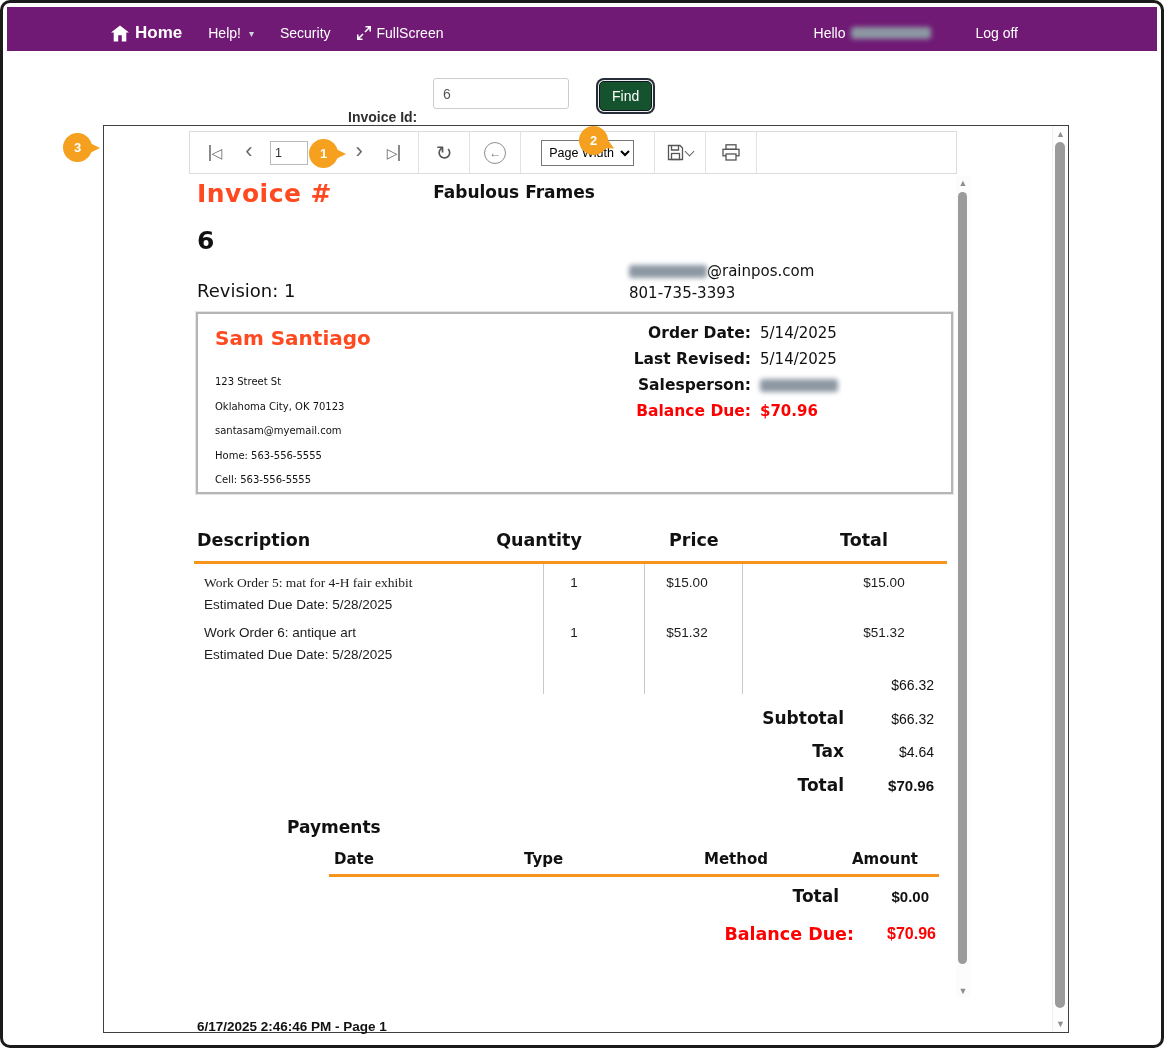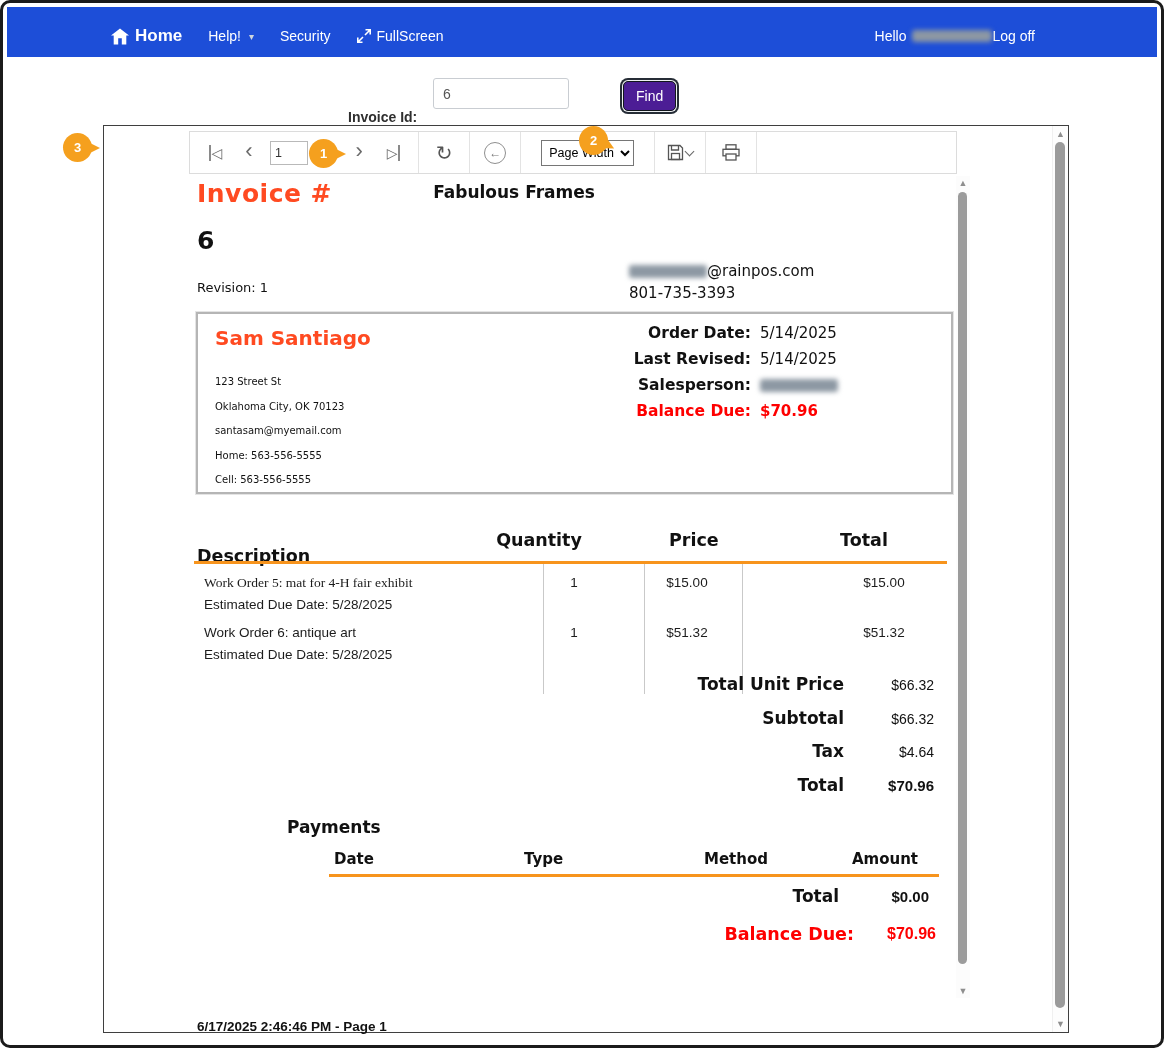--- a/index.html
+++ b/index.html
@@ -2,39 +2,39 @@
 <html><head>
 <meta charset="utf-8">
 <style>
   * { margin:0; padding:0; box-sizing:border-box; }
   html,body { width:1164px; height:1048px; background:#fff; overflow:hidden;
               font-family:"Liberation Sans", sans-serif; }
   .frame { position:absolute; inset:0; border:3px solid #1b1b1b; border-radius:10px;
            overflow:hidden; background:#fff; }
 
   
-  .navbar { position:absolute; top:4px; left:4px; right:4px; height:50px;
-            background:#1d4ed8; display:flex; align-items:center;
+  .navbar { position:absolute; top:4px; left:4px; right:4px; height:44px;
+            background:#701a75; display:flex; align-items:center;
             padding:8px 122px 0 104px; color:#fff; }
   .nav-item { display:flex; align-items:center; gap:6px; color:#fff; font-size:14px;
               margin-right:26px; cursor:pointer; white-space:nowrap; }
   .nav-home { font-size:17px; font-weight:700; }
   .caret { font-size:10px; color:#cfd6dd; margin-left:2px; }
-  .nav-right { margin-left:auto; display:flex; align-items:center; }
+  .nav-right { margin-left:auto; display:flex; align-items:center; gap:44px; }
   .hello { display:flex; align-items:center; gap:6px; font-size:14px; }
   .redact { display:inline-block; height:13px; background:#8d98a3; border-radius:3px;
             filter:blur(2.5px); vertical-align:middle; } .redact.w78 { width:78px; } .redact.w80 { width:80px; height:12px; }
 
   
   .find-row { position:absolute; top:62px; left:0; right:0; height:58px; }
   .find-label { position:absolute; left:345px; top:20px; font-size:14px; font-weight:700; color:#2f2f2f;margin-top:24px; }
   .find-input { position:absolute; left:430px; top:13px; width:136px; height:31px;
                 border:1px solid #c9cdd2; border-radius:3px; font-size:14px; color:#555;
                 padding:0 9px; font-family:"Liberation Sans", sans-serif; }
-  .find-btn { position:absolute; left:620px; top:16px; background:#4c1d95; color:#fff;
+  .find-btn { position:absolute; left:596px; top:16px; background:#14532d; color:#fff;
               border:1px solid #11161c; border-radius:5px; padding:6px 12px; font-size:14px;
               box-shadow:0 0 0 1px #eceff1, 0 0 0 3px #262d36; cursor:pointer;
               font-family:"Liberation Sans", sans-serif; }
 
   
   .badge { position:absolute; width:29px; height:29px; background:#f5a01e; border-radius:50%;
            color:#fff; font-size:13px; font-weight:700; display:flex; align-items:center;
            justify-content:center; z-index:30; }
   .badge::after { content:""; position:absolute; left:21px; top:50%; margin-top:-8px;
                   border-left:16px solid #f5a01e; border-top:8px solid transparent;
@@ -81,21 +81,21 @@
   .outer-sb .sb-thumb { top:16px; height:866px; }
   .inner-sb .sb-thumb { top:16px; height:772px; width:9px; }
 
   
   .report { position:absolute; left:0; top:48px; width:852px; height:860px; overflow:hidden;
             font-family:"DejaVu Sans", sans-serif; color:#111; }
   .abs { position:absolute; }
   .inv-title { left:93px; top:5px; font-size:25px; font-weight:700; color:#ff4a21; letter-spacing:0.5px; }
   .inv-company { left:210px; top:8px; width:400px; text-align:center; font-size:17px; font-weight:700; }
   .inv-num { left:93px; top:52px; font-size:25px; font-weight:700; }
-  .inv-rev { left:93px; top:106px; font-size:13px; }
+  .inv-rev { left:93px; top:106px; font-size:18px; }
   .addr-block { left:525px; top:3px; font-size:15px; line-height:22px; font-weight:500; }
   .email-line { left:525px; top:88px; font-size:15px; }
   .phone-line { left:525px; top:110px; font-size:15px; }
 
   .cust-box { left:92px; top:138px; width:757px; height:182px; border:2px solid #b5b5b5;
               outline:1px solid #e4e4e4; }
   .cust-name { left:17px; top:12px; font-size:20px; font-weight:700; color:#ff4a21; }
   .cust-lines { left:17px; top:56px; font-size:10px; line-height:24.5px; font-weight:500; }
   .meta-row { position:absolute; left:300px; width:440px; height:22px; }
   .meta-label { position:absolute; right:187px; text-align:right; font-size:15.5px; font-weight:700; }
@@ -142,21 +142,21 @@
       <svg class="tool-ic" width="14" height="14" viewBox="0 0 14 14">
         <path d="M8.5 0.8 H13.2 V5.5 M13.2 0.8 L8 6 M5.5 13.2 H0.8 V8.5 M0.8 13.2 L6 8" stroke="#ffffff" stroke-width="1.6" fill="none"></path>
       </svg>
       <span>FullScreen</span>
     </div>
     <div class="nav-right">
       <div class="hello">
         <span>Hello</span>
         <span class="redact w80"></span>
       </div>
-      <div class="nav-item" style="margin-right:0;">
+      <div class="nav-item" style="margin-right:17px;">
         <span>Log off</span>
       </div>
     </div>
   </nav>
 
   <div class="find-row">
     <div class="badge badge-1">
       <span>1</span>
     </div>
     <label class="find-label">Invoice Id:</label>
@@ -259,21 +259,21 @@
         <div class="meta-row" style="top:62px;">
           <span class="meta-label">Salesperson:</span>
           <span class="meta-value"><span class="redact w78"></span></span>
         </div>
         <div class="meta-row meta-red" style="top:88px;">
           <span class="meta-label">Balance Due:</span>
           <span class="meta-value">$70.96</span>
         </div>
       </div>
 
-      <div class="abs th" style="left:93px; top:356px;margin-top:16px;">Description</div>
+      <div class="abs th" style="left:93px; top:356px;">Description</div>
       <div class="abs th r-align" style="left:335px; top:356px; width:200px;">Quantity</div>
       <div class="abs th" style="left:565px; top:356px;">Price</div>
       <div class="abs th r-align" style="left:710px; top:356px; width:100px;">Total</div>
       <div class="abs rule-orange" style="left:90px; top:387px; width:753px;"></div>
       <div class="abs vline" style="left:439px; top:390px; height:130px;"></div>
       <div class="abs vline" style="left:540px; top:390px; height:130px;"></div>
       <div class="abs vline" style="left:638px; top:390px; height:130px;"></div>
 
       <div>
         <div class="abs cell-txt" style="left:100px; top:398px;font-family:Liberation Serif, serif;">Work Order 5: mat for 4-H fair exhibit</div>
@@ -283,21 +283,20 @@
         <div class="abs cell-txt r-align" style="left:730px; top:398px; width:100px;">$15.00</div>
       </div>
       <div>
         <div class="abs cell-txt" style="left:100px; top:448px;">Work Order 6: antique art</div>
         <div class="abs cell-txt" style="left:100px; top:470px;">Estimated Due Date: 5/28/2025</div>
         <div class="abs cell-txt r-align" style="left:420px; top:448px; width:100px;">1</div>
         <div class="abs cell-txt r-align" style="left:548px; top:448px; width:70px;">$51.32</div>
         <div class="abs cell-txt r-align" style="left:730px; top:448px; width:100px;">$51.32</div>
       </div>
 
-      <div class="abs tot-label" style="left:440px; top:500px; width:300px;">Total Unit Price</div>
       <div class="abs tot-value" style="left:730px; top:503px; width:100px;">$66.32</div>
       <div class="abs tot-label" style="left:440px; top:534px; width:300px;">Subtotal</div>
       <div class="abs tot-value" style="left:730px; top:537px; width:100px;">$66.32</div>
       <div class="abs tot-label" style="left:440px; top:567px; width:300px;">Tax</div>
       <div class="abs tot-value" style="left:730px; top:570px; width:100px;">$4.64</div>
       <div class="abs tot-label" style="left:440px; top:601px; width:300px;">Total</div>
       <div class="abs tot-value bold" style="left:730px; top:603px; width:100px;">$70.96</div>
 
       <div class="abs pay-title" style="left:183px; top:643px;">Payments</div>
       <div class="abs pay-th" style="left:230px; top:676px;">Date</div>

